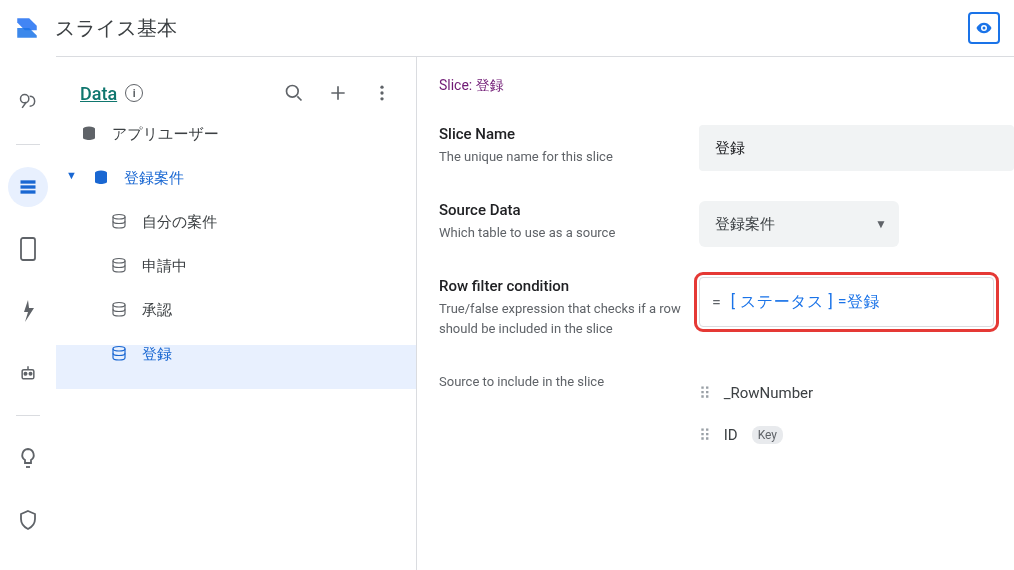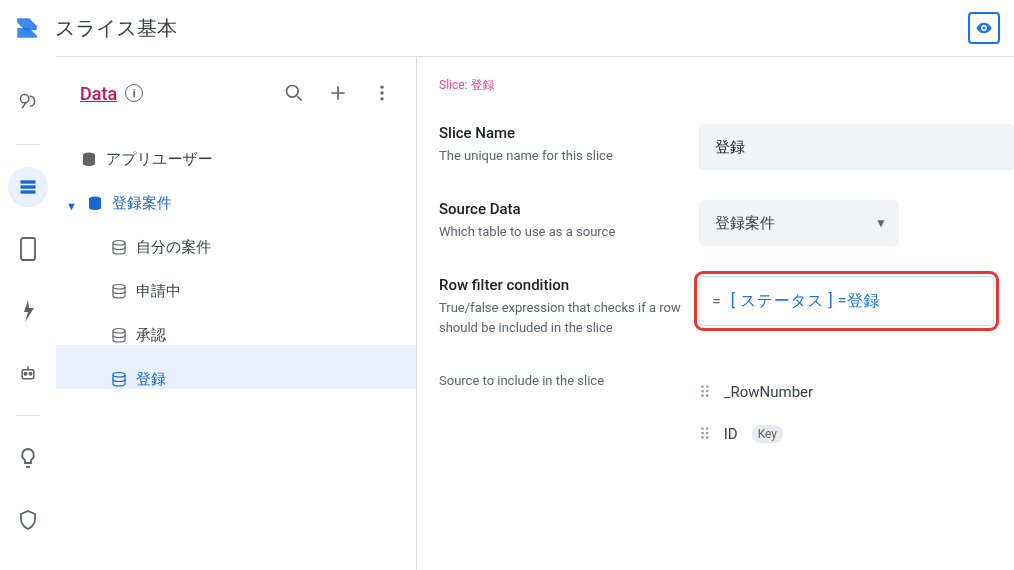--- a/index.html
+++ b/index.html
@@ -79,21 +79,21 @@
   }
   .data-panel-header {
     display:flex;
     align-items:center;
     padding: 18px 16px 14px 24px;
     gap:8px;
   }
   .data-panel-header .title {
     font-size:18px;
     font-weight:500;
-    color:#be185d;
+    color:#0f766e;
     text-decoration:underline;
   }
   .data-panel-header .spacer { flex:1; }
   .header-icon {
     width:36px;height:36px;
     display:flex;align-items:center;justify-content:center;
     color:#5f6368;
     font-size:20px;
   }
   .info-icon {
@@ -101,24 +101,24 @@
     display:inline-flex;align-items:center;justify-content:center;
     font-size:11px;font-weight:bold;color:#5f6368;
     font-style:normal;
   }
   .tree {
     padding: 0 0 0 0;
     font-size:15px;
   }
   .tree-row {
     display:flex;
-    align-items:flex-end;
+    align-items:flex-start;
     height:44px;
     padding-left:24px;
-    gap:8px;
+    gap:14px;
     color:#3c4043;
     cursor:pointer;
   }
   .tree-row .db-icon { color:#5f6368; display:flex;}
   .tree-row.parent-selected { color:#1967d2; }
   .tree-row.parent-selected .db-icon { color:#1967d2; }
   .tree-row.parent-selected .caret { color:#1967d2; }
   .caret { font-size:11px; width:12px; display:inline-block;}
   .tree-children .tree-row { padding-left: 54px; }
   .tree-row.selected {
@@ -130,22 +130,22 @@
 
   
   .detail {
     flex:1;
     border-top:1px solid #dadce0;
     border-left:1px solid #dadce0;
     padding: 20px 0 0 22px;
     overflow:hidden;
   }
   .detail-title {
-    font-size:12px;
-    color:#ec4899;
+    font-size:14px;
+    color:#701a75;
     margin-bottom: 6px;
   }
   .detail-section {
     display:flex;
     padding: 24px 0 6px 0;
     gap: 2px;
   }
   .detail-section .meta { width: 258px; }
   .detail-section .meta .lbl {
     font-size:15px; font-weight:500; color:#202124;

